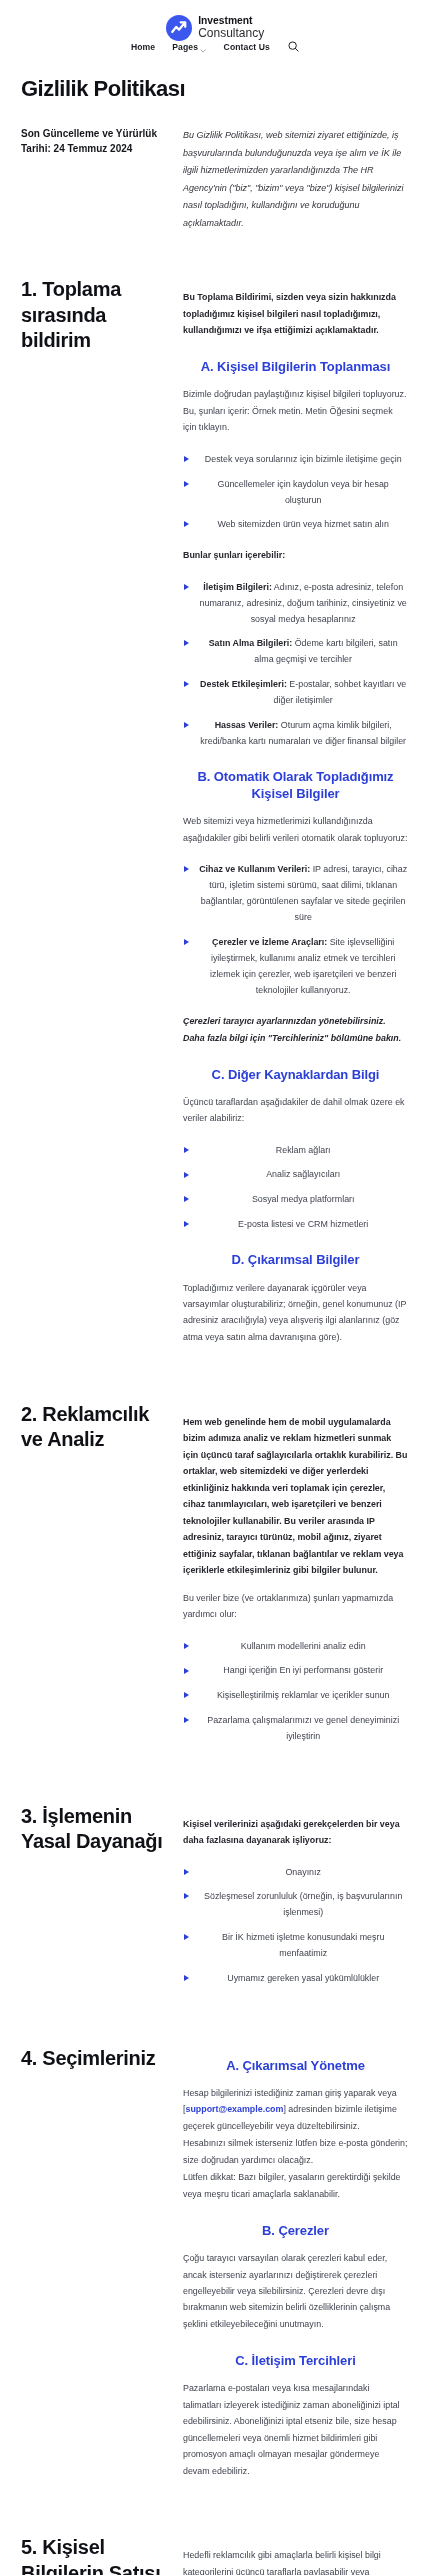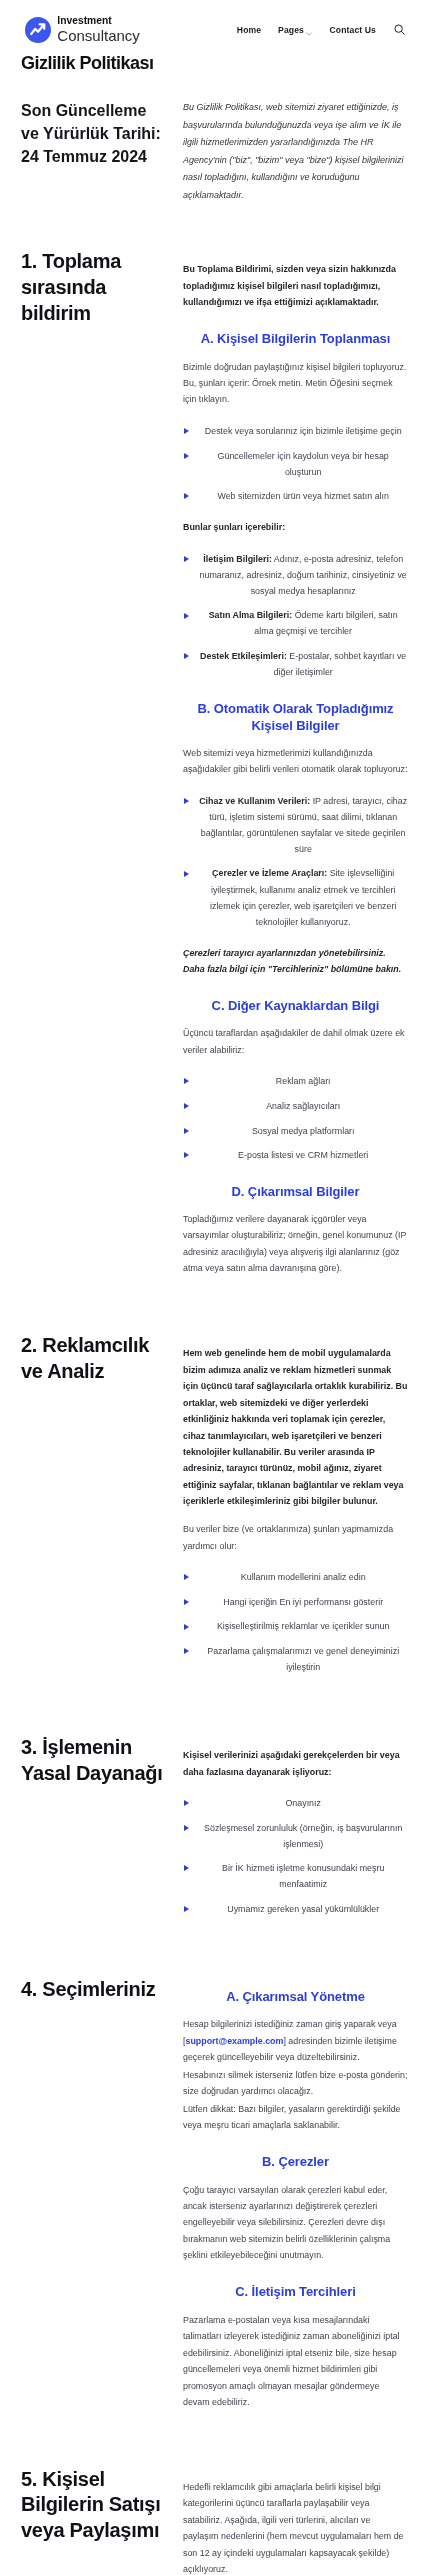--- a/index.html
+++ b/index.html
@@ -8,36 +8,36 @@
     --ink:#15161b;
     --body:#41444f;
     --footer-bg:#000000;
   }
   *{box-sizing:border-box;margin:0;padding:0;}
   body{
     width:428px;margin:0 auto;background:#ffffff;
     font-family:"Liberation Sans",sans-serif;color:var(--body);
   }
   
-  .header{display:flex;align-items:center;justify-content:space-between;padding:15px 23px 0 25px;}
+  .header{display:flex;align-items:center;justify-content:space-between;padding:15px 23px 0 25px;flex-direction:column;}
   .brand{display:flex;align-items:center;gap:6.3px;}
   .brand-icon{width:26px;height:26px;flex:none;}
   .brand-text{line-height:1.15;}
   .brand-line1{font-size:10.3px;font-weight:700;color:#121318;}
-  .brand-line2{font-size:15px;color:#2c2d33;}
+  .brand-line2{font-size:12px;color:#2c2d33;}
   .nav{display:flex;align-items:center;gap:17px;}
   .nav-item{font-size:8.6px;font-weight:700;color:#1c1d23;cursor:pointer;display:flex;align-items:center;gap:2.3px;letter-spacing:0.1px;}
   .chev{width:6.3px;height:4px;}
   .search-btn{margin-left:1.1px;cursor:pointer;display:flex;align-items:center;}
   
-  .page-title{font-size:18px;font-weight:700;color:#101116;letter-spacing:-0.5px;margin:9px 0 25px;padding:0 25px 0 21px;}
+  .page-title{font-size:22px;font-weight:700;color:#101116;letter-spacing:-0.5px;margin:24px 0 25px;padding:0 25px 0 21px;}
   
   .main{padding:0 20px 0 21px;}
   .row{display:grid;grid-template-columns:146px 1fr;column-gap:16px;margin-bottom:45px;}
-  .intro-label{font-size:16px;font-weight:700;color:#15161b;line-height:1.45;}
+  .intro-label{font-size:10px;font-weight:700;color:#15161b;line-height:1.45;}
   .intro-text{font-style:italic;font-size:9px;line-height:1.95;color:#34353c;}
   .section-heading{font-size:20px;line-height:1.28;font-weight:700;color:#101116;letter-spacing:-0.3px;}
   .section-body{min-width:0;}
   .section-body > :first-child{margin-top:12px;}
   .section-body p{font-size:8.9px;line-height:1.85;margin:0 0 11.4px;}
   .section-body p.bold{font-weight:700;color:#26272e;}
   .section-body p.bolditalic{font-weight:700;font-style:italic;color:#26272e;}
   .section-body p.tight{margin-bottom:1.1px;}
   .sub-heading{color:var(--accent);font-size:13px;font-weight:700;line-height:1.3;margin:20.6px 0 10.3px;letter-spacing:-0.1px;text-align:center;}
   ul.bullets{list-style:none;margin:15px 0 15px;}
@@ -103,20 +103,21 @@
           <ul class="bullets">
             <li><span class="tri"></span><span>Destek veya sorularınız için bizimle iletişime geçin</span></li>
             <li><span class="tri"></span><span>Güncellemeler için kaydolun veya bir hesap oluşturun</span></li>
             <li><span class="tri"></span><span>Web sitemizden ürün veya hizmet satın alın</span></li>
           </ul>
           <p class="bold">Bunlar şunları içerebilir:</p>
           <ul class="bullets">
             <li><span class="tri"></span><span><b class="lead">İletişim Bilgileri:</b> Adınız, e-posta adresiniz, telefon numaranız, adresiniz, doğum tarihiniz, cinsiyetiniz ve sosyal medya hesaplarınız</span></li>
             <li><span class="tri"></span><span><b class="lead">Satın Alma Bilgileri:</b> Ödeme kartı bilgileri, satın alma geçmişi ve tercihler</span></li>
             <li><span class="tri"></span><span><b class="lead">Destek Etkileşimleri:</b> E-postalar, sohbet kayıtları ve diğer iletişimler</span></li>
+            <li><span class="tri"></span><span><b class="lead">Hassas Veriler:</b> Oturum açma kimlik bilgileri, kredi/banka kartı numaraları ve diğer finansal bilgiler</span></li>
           </ul>
           <h3 class="sub-heading">B. Otomatik Olarak Topladığımız Kişisel Bilgiler</h3>
           <p>Web sitemizi veya hizmetlerimizi kullandığınızda aşağıdakiler gibi belirli verileri otomatik olarak topluyoruz:</p>
           <ul class="bullets">
             <li><span class="tri"></span><span><b class="lead">Cihaz ve Kullanım Verileri:</b> IP adresi, tarayıcı, cihaz türü, işletim sistemi sürümü, saat dilimi, tıklanan bağlantılar, görüntülenen sayfalar ve sitede geçirilen süre</span></li>
             <li><span class="tri"></span><span><b class="lead">Çerezler ve İzleme Araçları:</b> Site işlevselliğini iyileştirmek, kullanımı analiz etmek ve tercihleri izlemek için çerezler, web işaretçileri ve benzeri teknolojiler kullanıyoruz.</span></li>
           </ul>
           <p class="bolditalic">Çerezleri tarayıcı ayarlarınızdan yönetebilirsiniz. Daha fazla bilgi için "Tercihleriniz" bölümüne bakın.</p>
           <h3 class="sub-heading">C. Diğer Kaynaklardan Bilgi</h3>
           <p>Üçüncü taraflardan aşağıdakiler de dahil olmak üzere ek veriler alabiliriz:</p>

